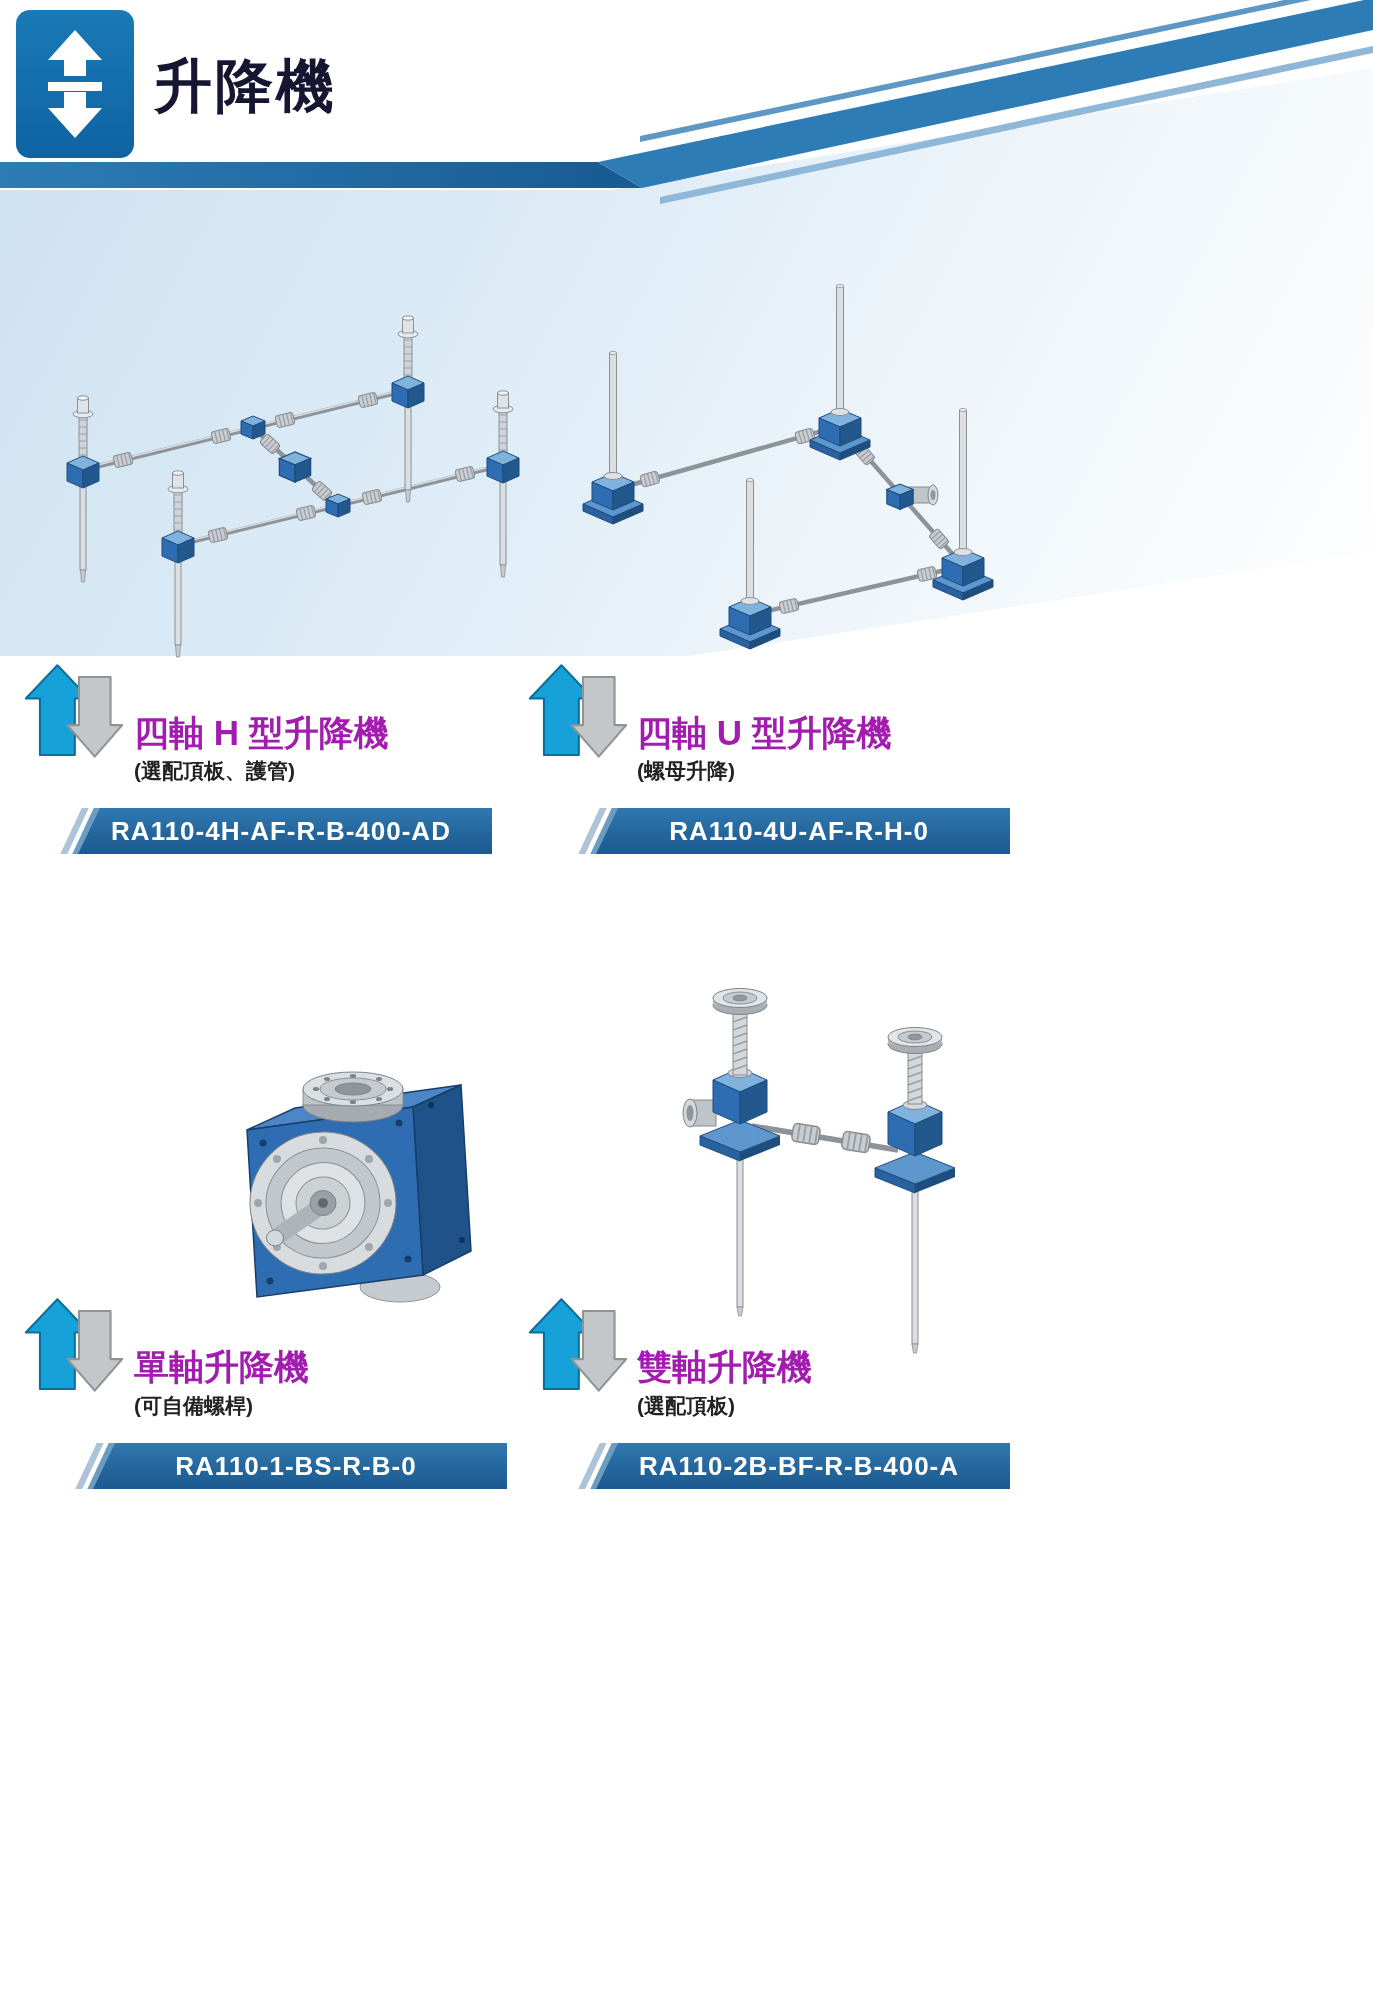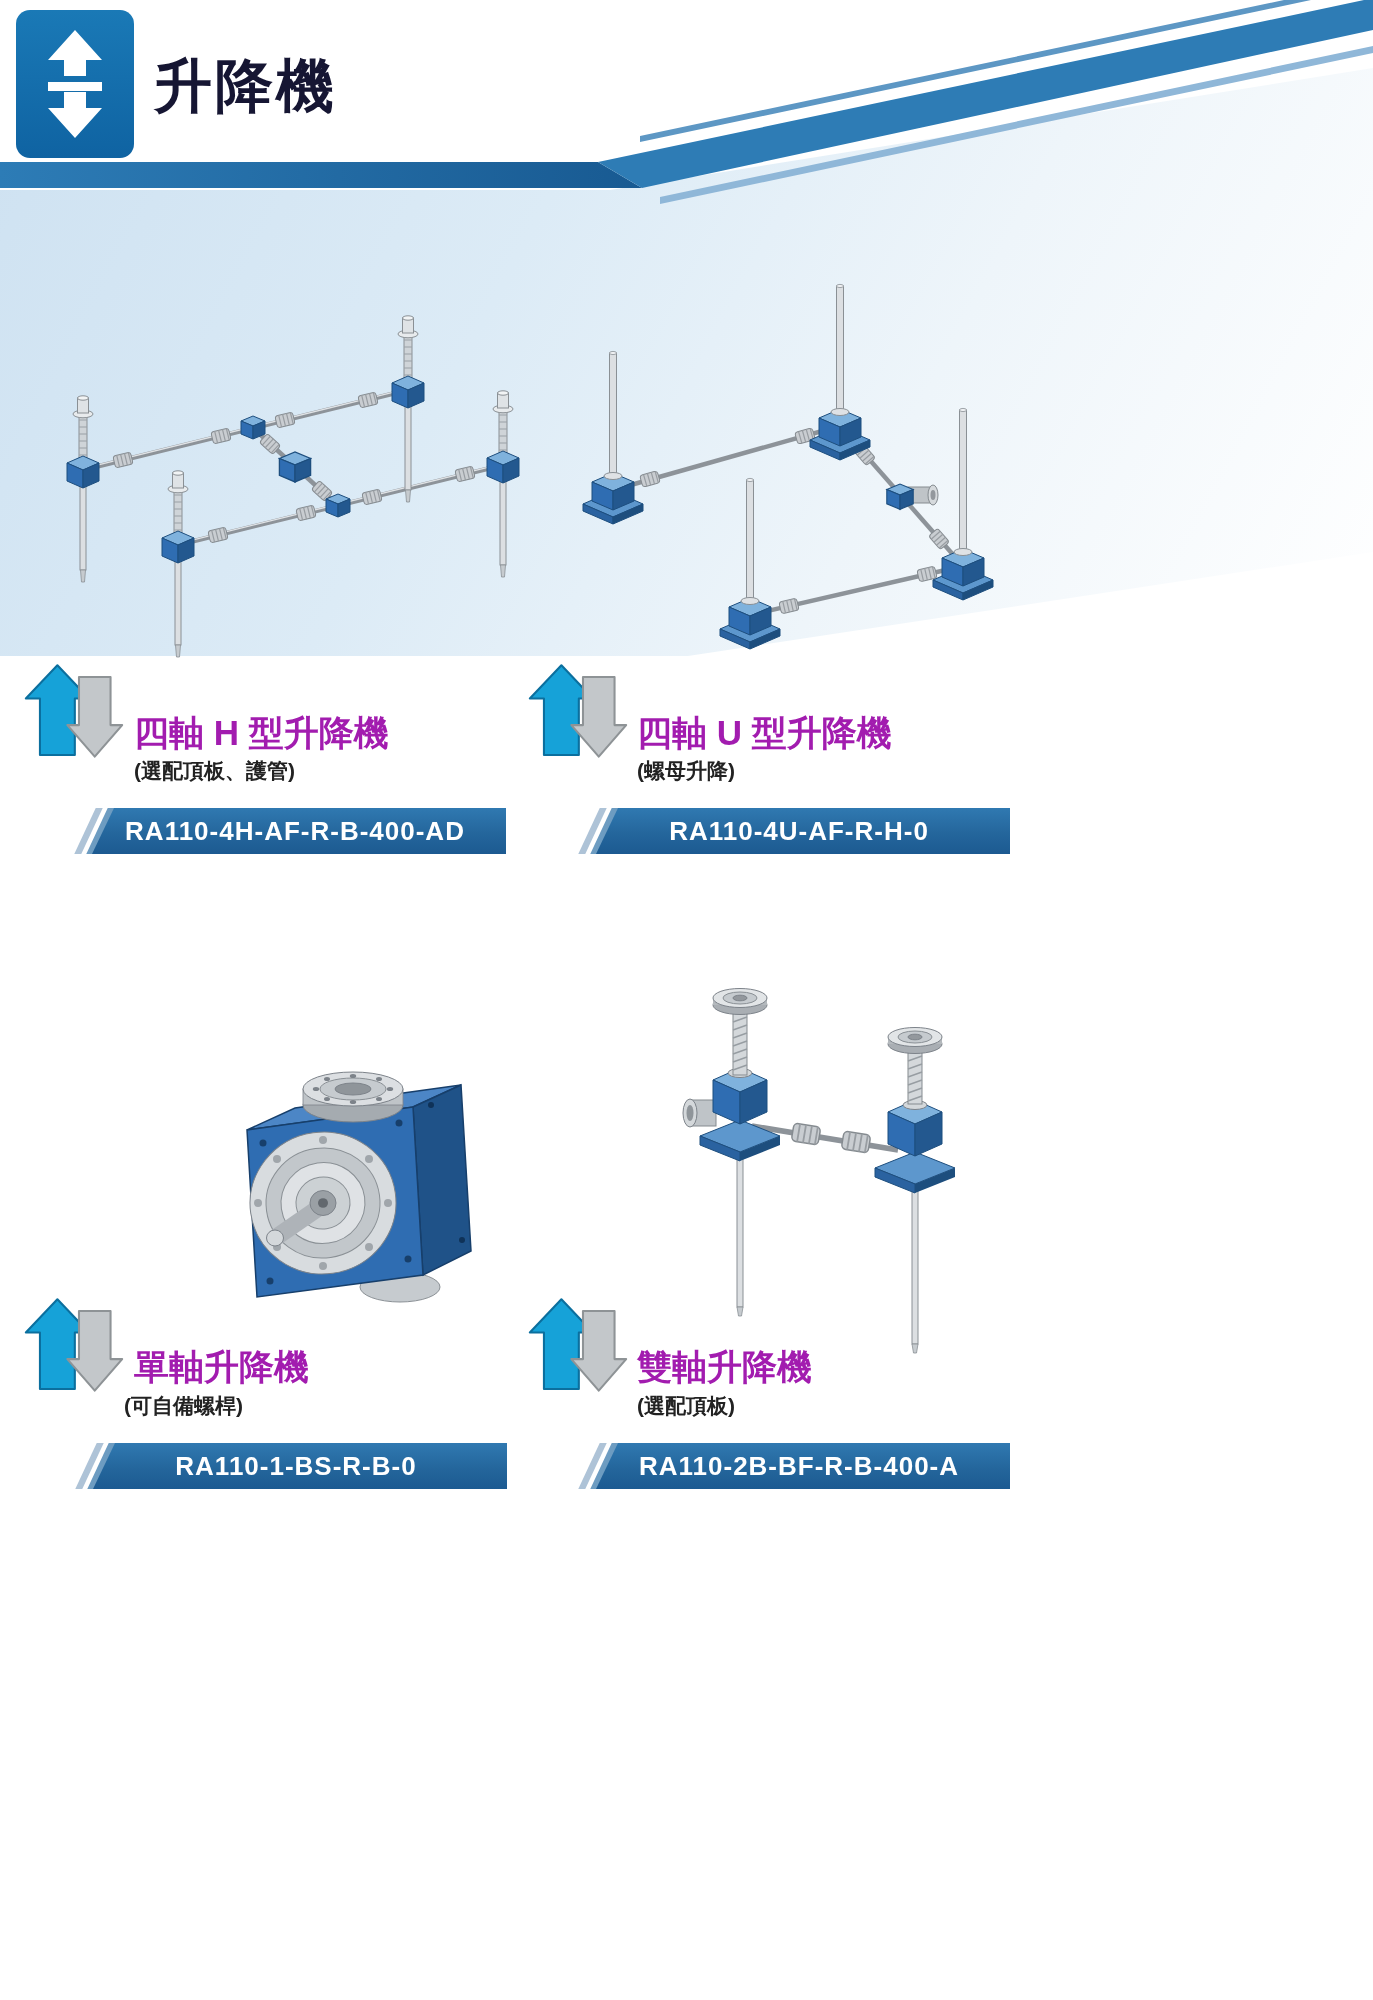--- a/index.html
+++ b/index.html
@@ -247,21 +247,21 @@
     <use href="#wheel" transform="translate(265,87)"></use>
   </svg>
 
   <section class="abs product" style="left:0;top:655px">
     <svg class="updown" style="left:24px;top:7px" viewBox="0 0 120 118">
       <polygon class="up-arrow" points="40,4 78,44 61,44 61,112 19,112 19,44 2,44"></polygon>
       <polygon class="down-arrow" points="85,114 52,76 66,76 66,18 104,18 104,76 118,76"></polygon>
     </svg>
     <div class="pname" style="left:134px;top:55px">四軸 H 型升降機</div>
     <div class="psub" style="left:134px;top:102px">(選配頂板、護管)</div>
-    <div class="banner-wrap" style="left:84px;top:153px;width:422px">
+    <div class="banner-wrap" style="left:70px;top:153px;width:422px">
       <div class="bstripe s1"></div>
       <div class="bstripe s2"></div>
       <div class="banner-body">RA110-4H-AF-R-B-400-AD</div>
     </div>
   </section>
 
   <section class="abs product" style="left:505px;top:655px">
     <svg class="updown" style="left:23px;top:7px" viewBox="0 0 120 118">
       <polygon class="up-arrow" points="40,4 78,44 61,44 61,112 19,112 19,44 2,44"></polygon>
       <polygon class="down-arrow" points="85,114 52,76 66,76 66,18 104,18 104,76 118,76"></polygon>
@@ -274,21 +274,21 @@
       <div class="banner-body">RA110-4U-AF-R-H-0</div>
     </div>
   </section>
 
   <section class="abs product" style="left:0;top:1288px">
     <svg class="updown" style="left:24px;top:8px" viewBox="0 0 120 118">
       <polygon class="up-arrow" points="40,4 78,44 61,44 61,112 19,112 19,44 2,44"></polygon>
       <polygon class="down-arrow" points="85,114 52,76 66,76 66,18 104,18 104,76 118,76"></polygon>
     </svg>
     <div class="pname" style="left:134px;top:56px">單軸升降機</div>
-    <div class="psub" style="left:124px;top:104px">(可自備螺桿)</div>
+    <div class="psub" style="left:134px;top:104px">(可自備螺桿)</div>
     <div class="banner-wrap" style="left:85px;top:155px;width:422px">
       <div class="bstripe s1"></div>
       <div class="bstripe s2"></div>
       <div class="banner-body">RA110-1-BS-R-B-0</div>
     </div>
   </section>
 
   <section class="abs product" style="left:505px;top:1288px">
     <svg class="updown" style="left:23px;top:8px" viewBox="0 0 120 118">
       <polygon class="up-arrow" points="40,4 78,44 61,44 61,112 19,112 19,44 2,44"></polygon>

